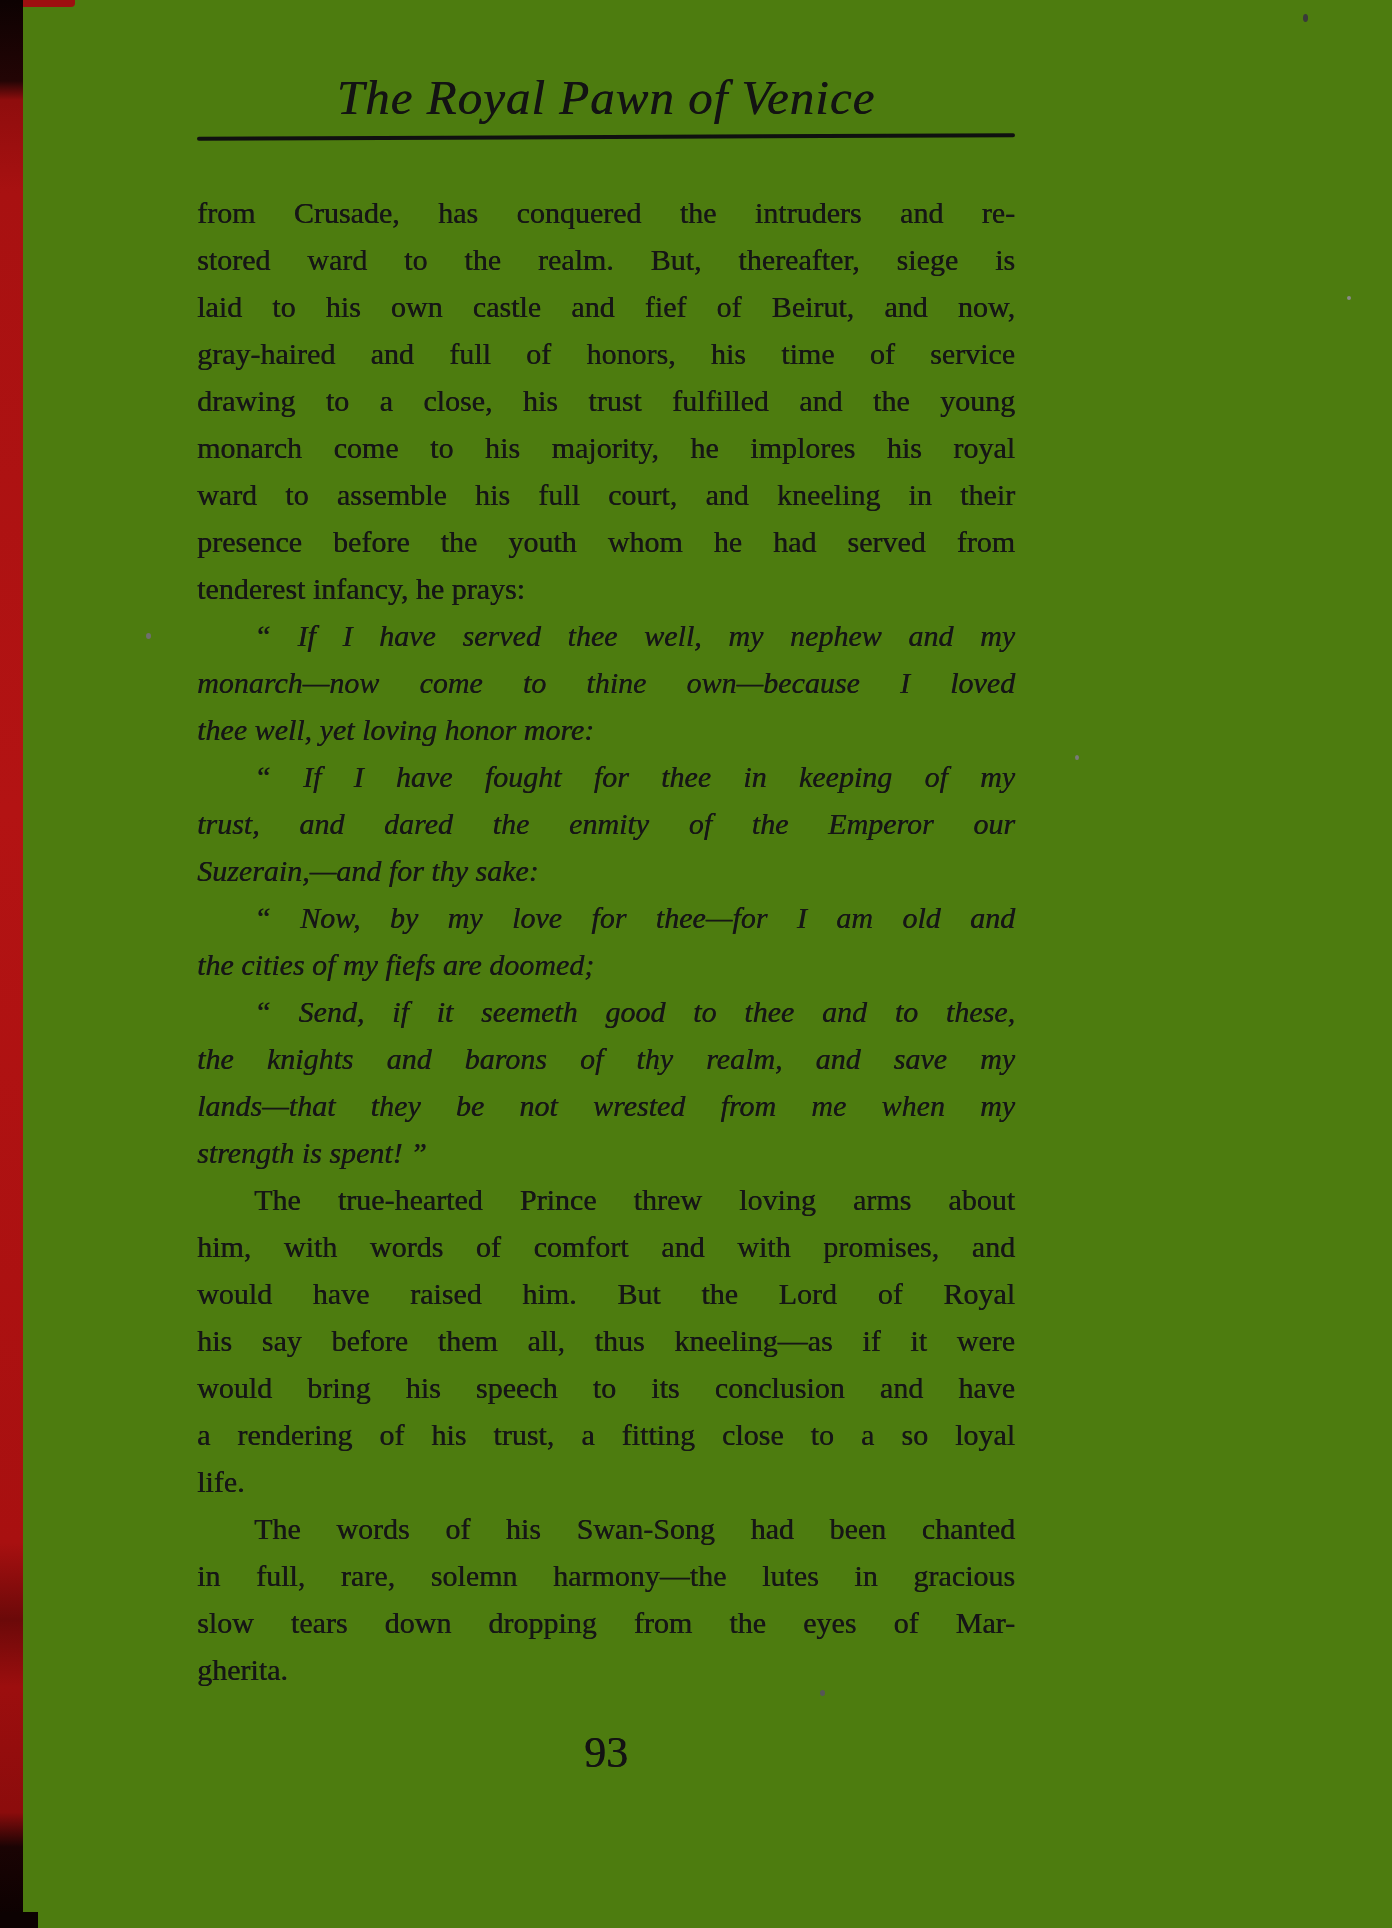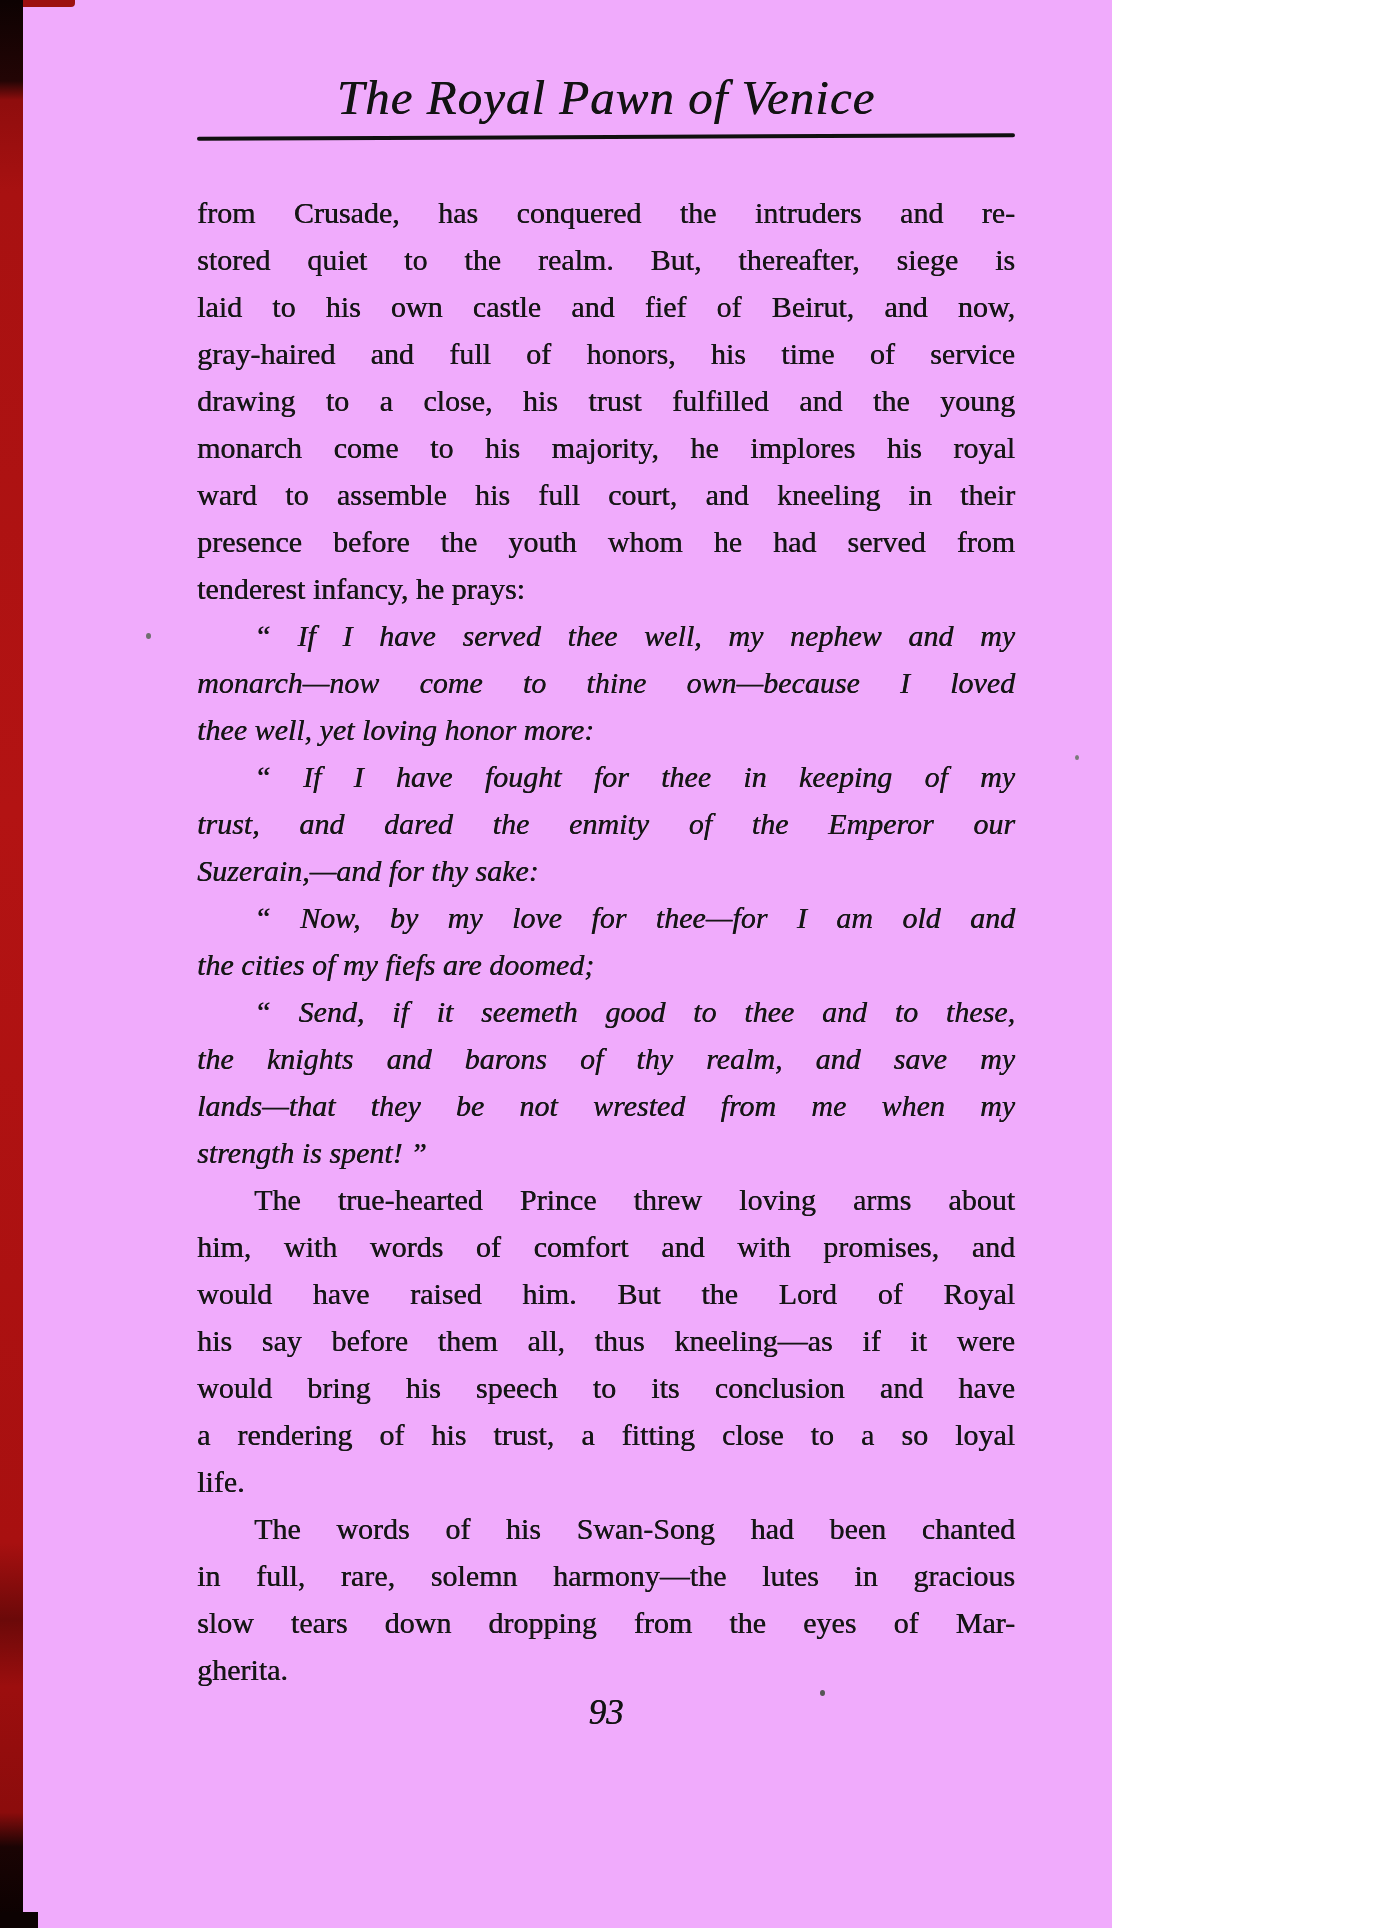--- a/index.html
+++ b/index.html
@@ -1,20 +1,20 @@
 <!DOCTYPE html>
 <html><head>
 <meta charset="utf-8">
 <style>
   html, body { margin: 0; padding: 0; background: #ffffff; }
   .page {
     position: relative;
-    width: 1112px;
+    width: 1392px;
     height: 1928px;
-    background: #f0abfc;
+    background: #4d7c0f;
     overflow: hidden;
     font-family: "Liberation Serif", serif;
     color: #161616;
   }
 
   
   .edge-stripe {
     position: absolute;
     left: 0; top: 0;
     width: 23px; height: 100%;
@@ -79,23 +79,23 @@
     font-size: 30px;
     line-height: 47px;
     text-shadow: 0.4px 0 0 currentColor;
   }
   .ln { text-align: justify; text-align-last: justify; }
   .ln.end { text-align: center; text-align-last: left; }
   .ln.ind { text-indent: 57px; }
   .ln.it { font-style: italic; }
 
   .folio {
+    margin-top: 34px;
     text-align: center;
-    font-style: italic;
-    font-size: 35px;
+    font-size: 44px;
     color: #131313;
     text-shadow: 0.5px 0 0 currentColor;
   }
 
   
   .speck { position: absolute; border-radius: 50%; }
   .speck.s1 { left: 1303px; top: 14px;  width: 5px; height: 8px; background: #3a3a3a; }
   .speck.s2 { left: 1347px; top: 296px; width: 4px; height: 4px; background: #8a8a8a; }
   .speck.s3 { left: 146px;  top: 633px; width: 5px; height: 6px; background: #6f6f6f; }
   .speck.s4 { left: 1075px; top: 755px; width: 4px; height: 5px; background: #7a7a7a; }
@@ -110,21 +110,21 @@
   <div class="edge-top-sliver"></div>
   <div class="edge-bottom-corner"></div>
 
   <div class="content">
     <h1 class="title">The Royal Pawn of Venice</h1>
 
     <div class="rule"></div>
 
     <div class="textblock">
         <div class="ln">from Crusade, has conquered the intruders and re-</div>
-        <div class="ln">stored quiet to the realm.  But, thereafter, siege is</div>
+        <div class="ln">stored ward to the realm.  But, thereafter, siege is</div>
         <div class="ln">laid to his own castle and fief of Beirut, and now,</div>
         <div class="ln">gray-haired and full of honors, his time of service</div>
         <div class="ln">drawing to a close, his trust fulfilled and the young</div>
         <div class="ln">monarch come to his majority, he implores his royal</div>
         <div class="ln">ward to assemble his full court, and kneeling in their</div>
         <div class="ln">presence before the youth whom he had served from</div>
         <div class="ln end">tenderest infancy, he prays:</div>
         <div class="ln it ind">“ If I have served thee well, my nephew and my</div>
         <div class="ln it">monarch—now come to thine own—because I loved</div>
         <div class="ln it end">thee well, yet loving honor more:</div>

